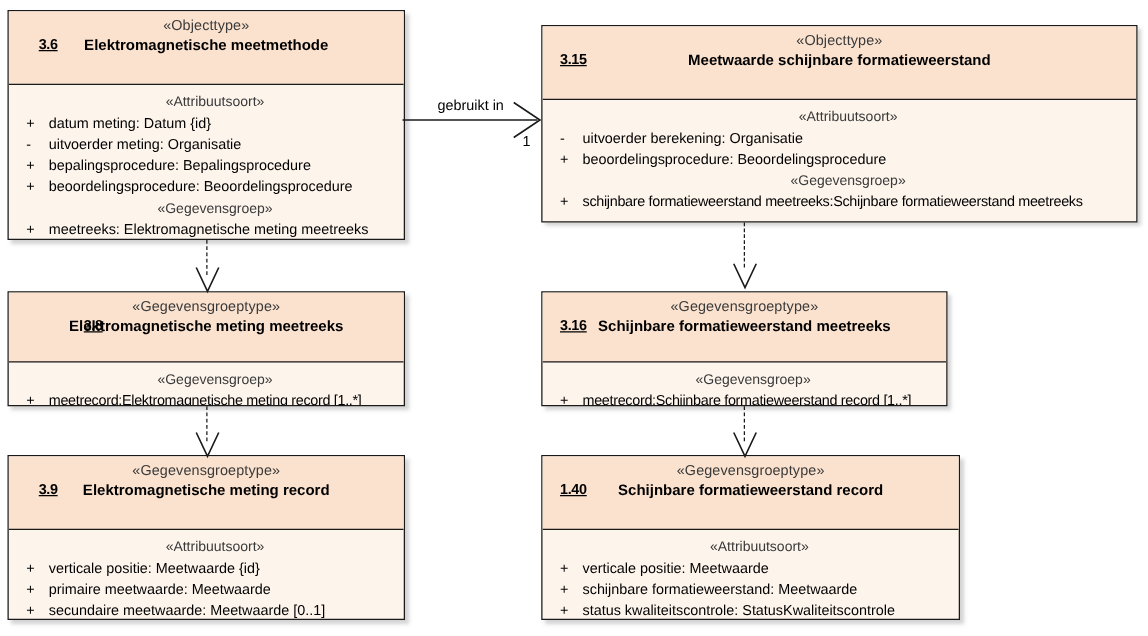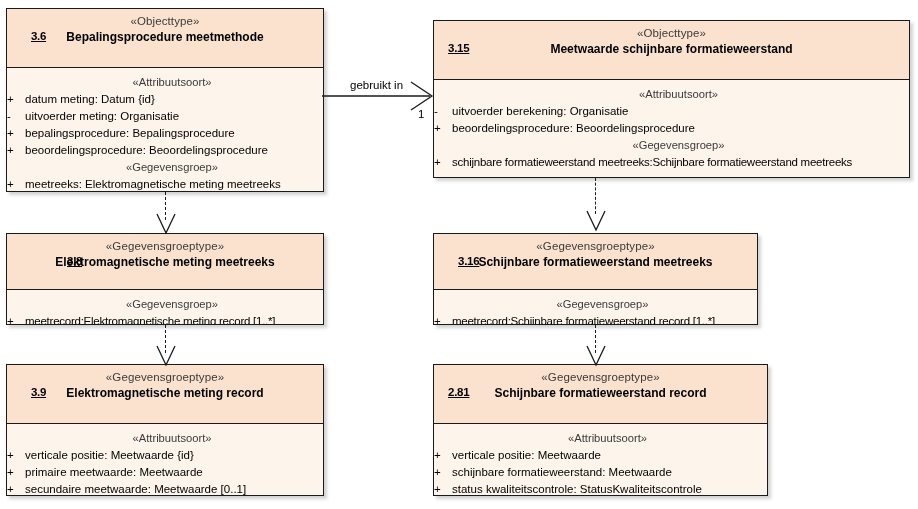--- a/index.html
+++ b/index.html
@@ -72,20 +72,21 @@
     padding-left: 14px;
     line-height: 17px;
     white-space: nowrap;
     text-align: center;
   }
   .attr-row {
     font-size: 11.5px;
     line-height: 17px;
     white-space: nowrap;
     position: relative;
+    padding-left: 14px;
   }
   .attr-vis {
     display: inline-block;
     width: 18px;
     text-align: left;
     font-size: 11.5px;
   }
   .attr-text {
     display: inline-block;
   }
@@ -110,21 +111,21 @@
 </head>
 <body>
 
 <div id="canvas">
 
   <div class="uml-class" style="left:6px; top:8px; width:318px; height:184px;">
     <div class="uml-header" style="height:48px;">
       <div class="stereotype-top">«Objecttype»</div>
       <div class="header-line2">
         <span class="class-number" style="left:24px;">3.6</span>
-        <span class="class-name">Bepalingsprocedure meetmethode</span>
+        <span class="class-name">Elektromagnetische meetmethode</span>
       </div>
     </div>
     <div class="uml-body">
       <div class="group-label">«Attribuutsoort»</div>
       <div class="attr-row">
         <span class="attr-vis">+</span><span class="attr-text">datum meting: Datum {id}</span>
       </div>
       <div class="attr-row">
         <span class="attr-vis">-</span><span class="attr-text">uitvoerder meting: Organisatie</span>
       </div>
@@ -177,21 +178,21 @@
       <div class="attr-row">
         <span class="attr-vis">+</span><span class="attr-text tight">meetrecord:Elektromagnetische meting record [1..*]</span>
       </div>
     </div>
   </div>
 
   <div class="uml-class" style="left:433px; top:233px; width:325px; height:92px;">
     <div class="uml-header" style="height:45px;">
       <div class="stereotype-top">«Gegevensgroeptype»</div>
       <div class="header-line2">
-        <span class="class-number tight" style="left:24px;">3.16</span>
+        <span class="class-number tight" style="left:14px;">3.16</span>
         <span class="class-name">Schijnbare formatieweerstand meetreeks</span>
       </div>
     </div>
     <div class="uml-body">
       <div class="group-label">«Gegevensgroep»</div>
       <div class="attr-row">
         <span class="attr-vis">+</span><span class="attr-text tight">meetrecord:Schijnbare formatieweerstand record [1..*]</span>
       </div>
     </div>
   </div>
@@ -215,21 +216,21 @@
       <div class="attr-row">
         <span class="attr-vis">+</span><span class="attr-text">secundaire meetwaarde: Meetwaarde [0..1]</span>
       </div>
     </div>
   </div>
 
   <div class="uml-class" style="left:433px; top:364px; width:335px; height:132px;">
     <div class="uml-header" style="height:48px;">
       <div class="stereotype-top">«Gegevensgroeptype»</div>
       <div class="header-line2">
-        <span class="class-number tight" style="left:14px;">2.81</span>
+        <span class="class-number tight" style="left:14px;">1.40</span>
         <span class="class-name">Schijnbare formatieweerstand record</span>
       </div>
     </div>
     <div class="uml-body">
       <div class="group-label">«Attribuutsoort»</div>
       <div class="attr-row">
         <span class="attr-vis">+</span><span class="attr-text">verticale positie: Meetwaarde</span>
       </div>
       <div class="attr-row">
         <span class="attr-vis">+</span><span class="attr-text">schijnbare formatieweerstand: Meetwaarde</span>

